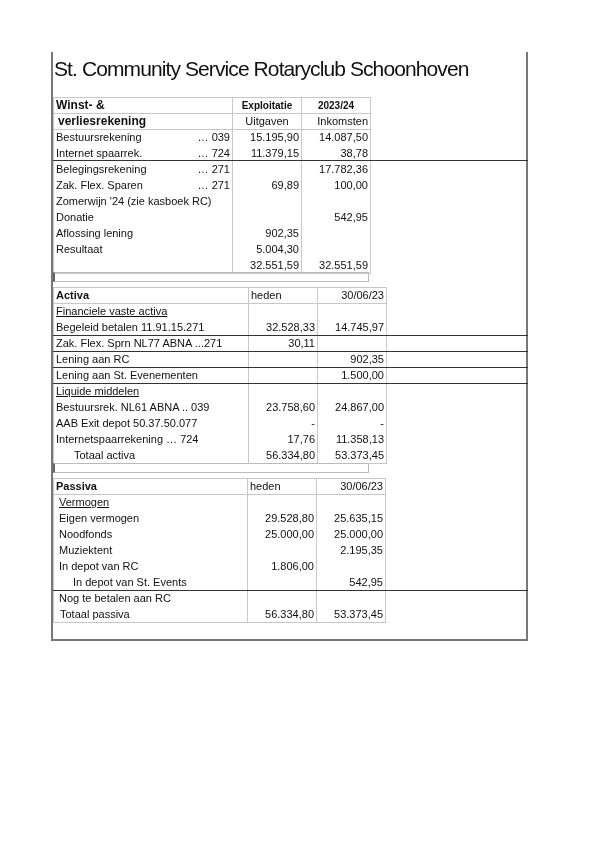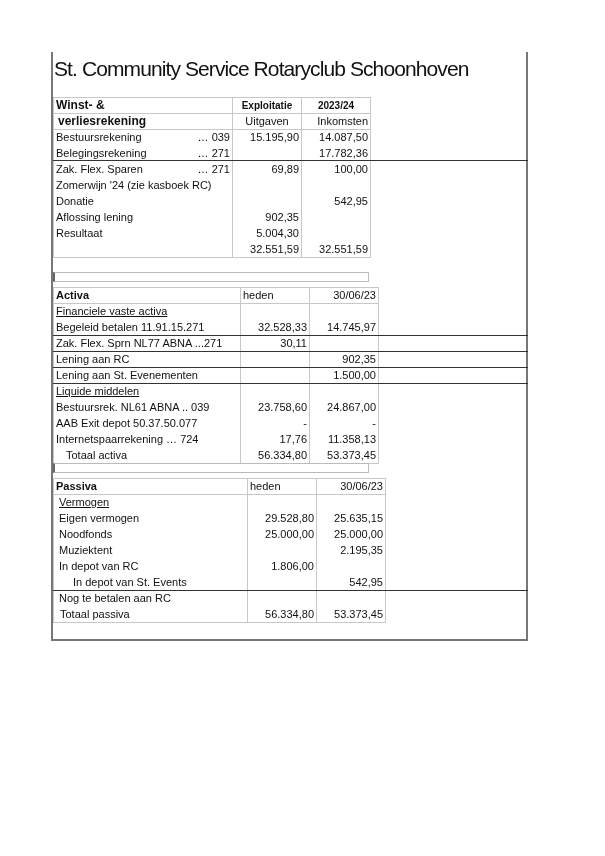--- a/index.html
+++ b/index.html
@@ -42,20 +42,25 @@
     <td class="c3" style="text-align:right">Inkomsten</td>
   </tr>
   </tbody>
     <tbody id="wv-body">
       <tr class="noB">
         <td class="c1 noB"><span>Bestuursrekening</span><span class="ref">… 039</span></td>
         <td class="c2 noB">15.195,90</td>
         <td class="c3 noB">14.087,50</td>
       </tr>
       <tr class="noB">
+        <td class="c1 noB"><span>Internet spaarrek.</span><span class="ref">… 724</span></td>
+        <td class="c2 noB">11.379,15</td>
+        <td class="c3 noB">38,78</td>
+      </tr>
+      <tr class="noB">
         <td class="c1 noB"><span>Belegingsrekening</span><span class="ref">… 271</span></td>
         <td class="c2 noB"></td>
         <td class="c3 noB">17.782,36</td>
       </tr>
       <tr class="noB">
         <td class="c1 noB"><span>Zak. Flex. Sparen</span><span class="ref">… 271</span></td>
         <td class="c2 noB">69,89</td>
         <td class="c3 noB">100,00</td>
       </tr>
       <tr class="noB">
@@ -140,21 +145,21 @@
         <td class="c3 noB">-</td>
       </tr>
       <tr>
         <td class="c1 noB">Internetspaarrekening   … 724</td>
         <td class="c2 noB">17,76</td>
         <td class="c3 noB">11.358,13</td>
       </tr>
     </tbody>
   <tbody>
       <tr>
-    <td class="c1" style="padding-left:12px">Totaal activa</td>
+    <td class="c1" style="padding-left:20px">Totaal activa</td>
     <td class="c2">56.334,80</td>
     <td class="c3">53.373,45</td>
   </tr>
 </tbody>
   </table>
 <div class="hline" style="left:53px;top:335px;width:475px"></div>
 <div class="hline" style="left:53px;top:351px;width:475px"></div>
 <div class="hline" style="left:53px;top:367px;width:475px"></div>
 <div class="hline" style="left:53px;top:383px;width:475px"></div>
 <div class="gap" style="top:463px"></div>

